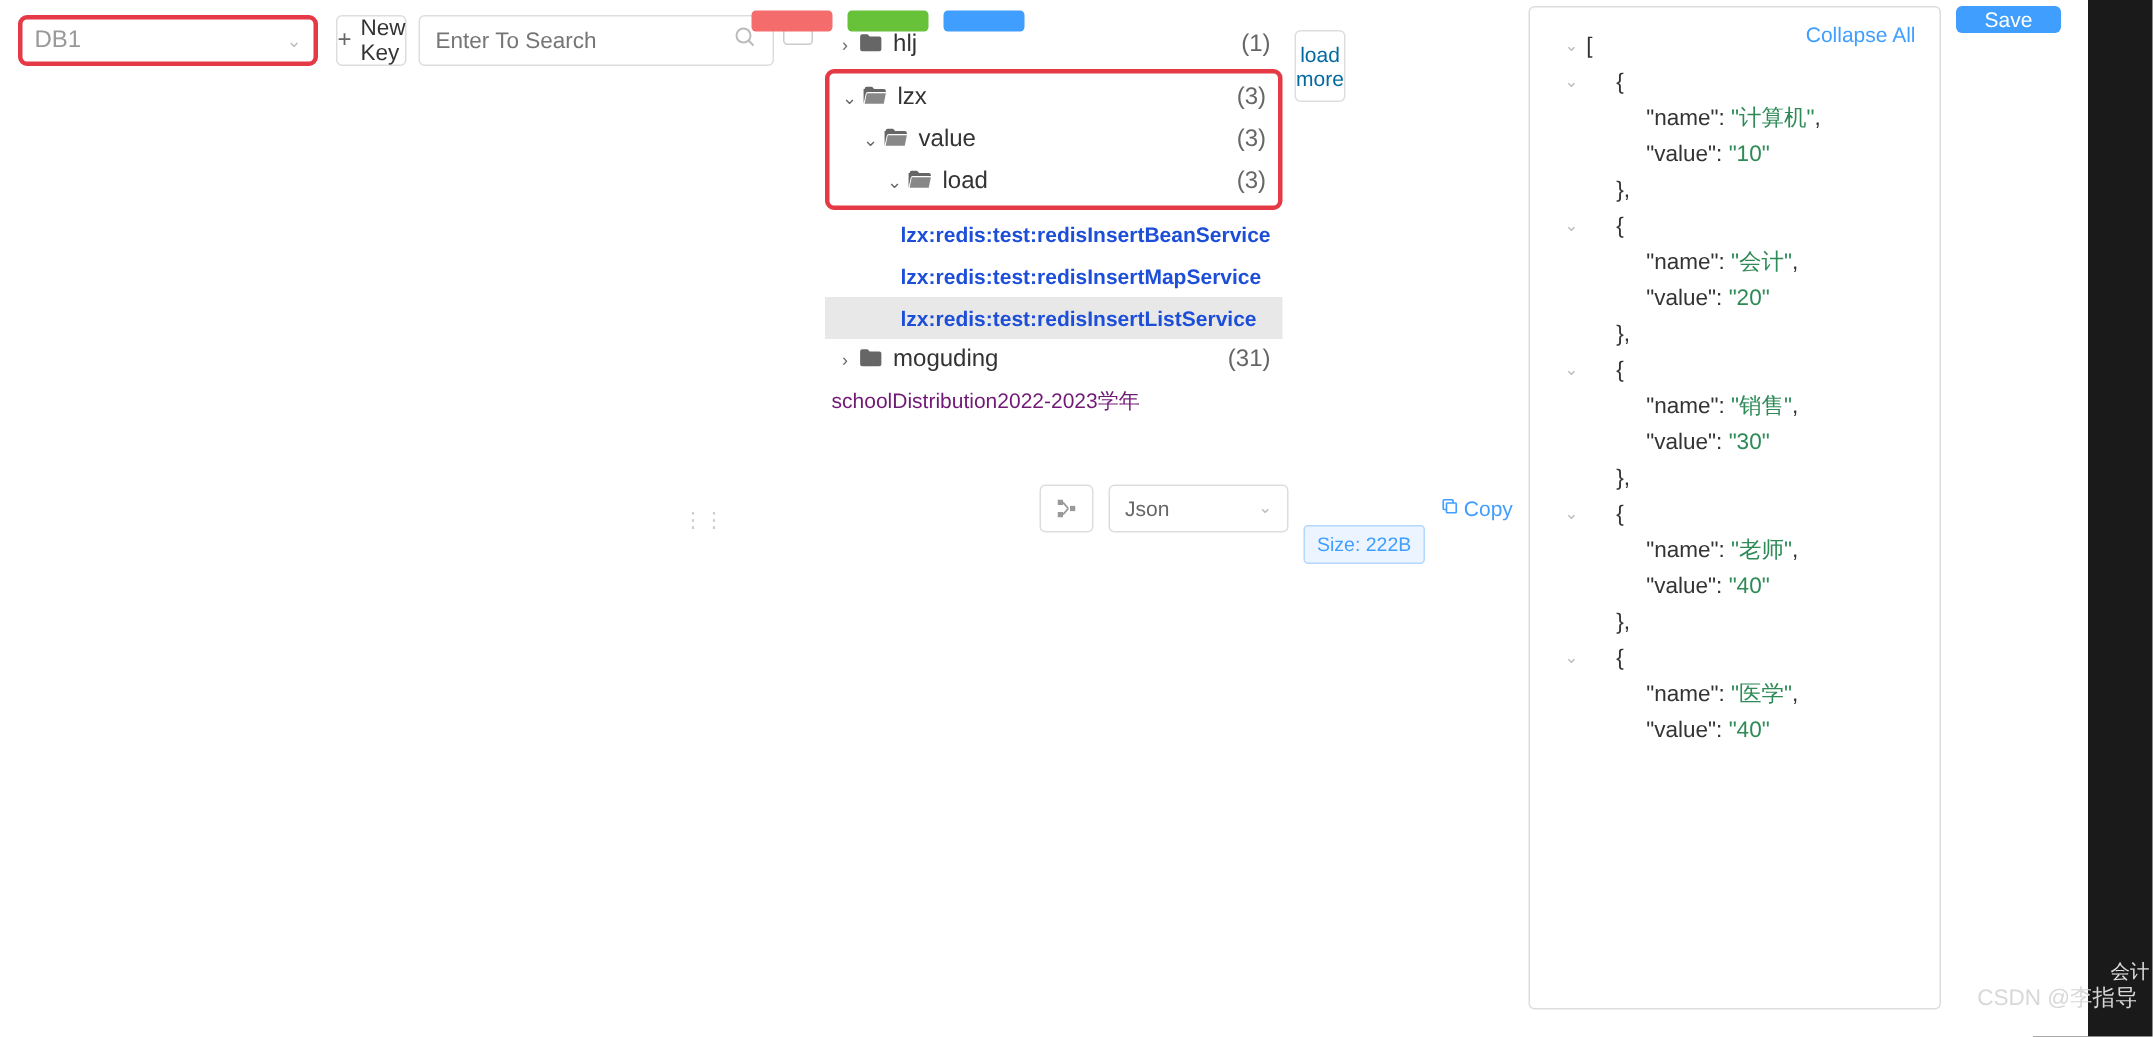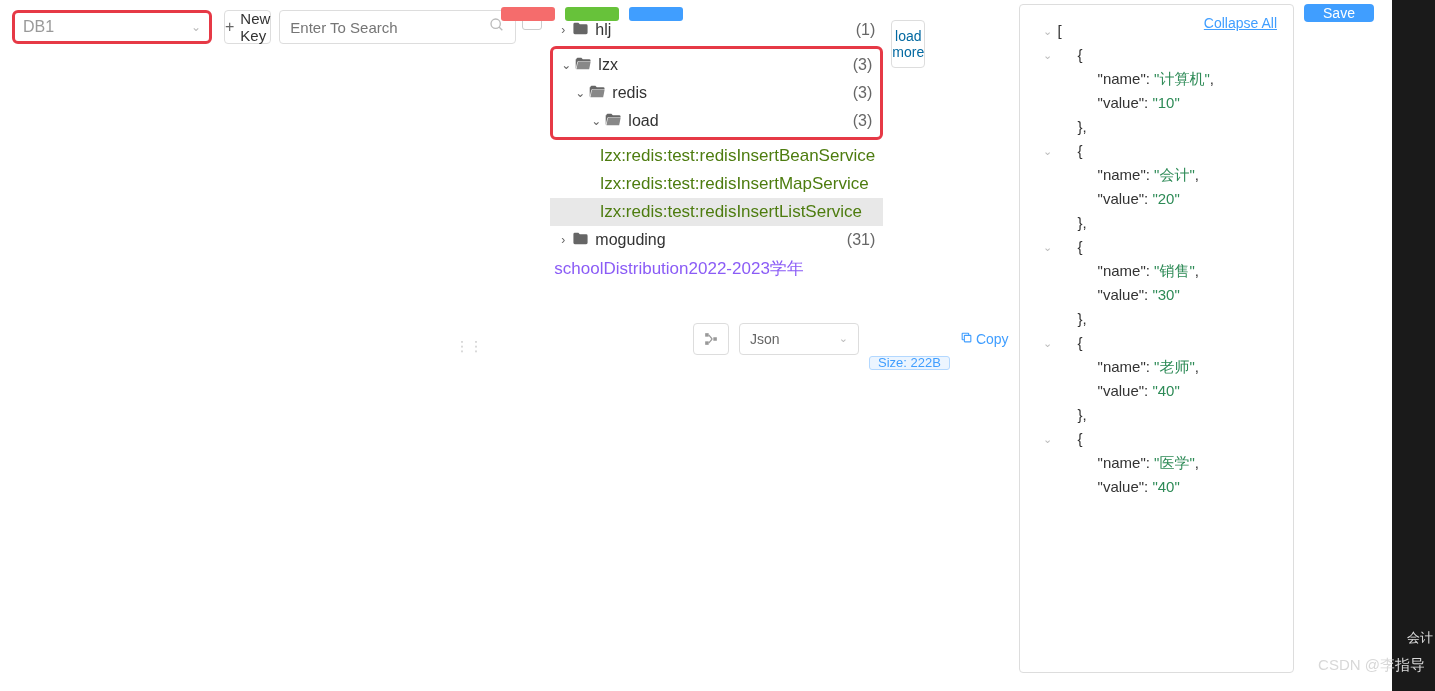--- a/index.html
+++ b/index.html
@@ -17,48 +17,48 @@
     .search-box .mag { color: #bbb; font-size: 16px; }
     .square-btn { width: 20px; height: 20px; border: 1px solid #ccc; border-radius: 3px; cursor: pointer; }
     .tree { margin-top: 6px; }
     .tree-row { display: flex; align-items: center; height: 28px; font-size: 16px; color: #333; cursor: pointer; padding-right: 8px; }
     .tree-row .count { margin-left: auto; color: #666; }
     .tree-row .expand { width: 18px; text-align: center; color: #666; font-size: 12px; }
     .tree-row .folder { margin-right: 6px; color: #666; font-size: 15px; }
     .indent-0 { padding-left: 4px; }
     .indent-1 { padding-left: 18px; }
     .indent-2 { padding-left: 34px; }
-    .key-row { padding-left: 50px; font-size: 17px; color: #4d7c0f; }
+    .key-row { padding-left: 50px; font-size: 14px; color: #1d4ed8; font-weight: bold; }
     .key-row.selected { background: #e8e8e8; }
     .highlight-box { border: 3px solid #e63946; border-radius: 6px; padding: 2px 0; margin: 2px 0; }
-    .plain-row { padding-left: 4px; font-size: 17px; color: #8b5cf6; height: 28px; display: flex; align-items: center; }
+    .plain-row { padding-left: 4px; font-size: 14px; color: #701a75; height: 28px; display: flex; align-items: center; }
     .load-more { margin-top: 10px; height: 48px; border: 1px solid #ddd; border-radius: 4px; display: flex; align-items: center; justify-content: center; color: #0369a1; cursor: pointer; font-size: 14px; text-align: center; }
     .divider { width: 8px; display: flex; align-items: center; justify-content: center; color: #ccc; font-size: 14px; user-select: none; cursor: col-resize; }
     .main { flex: 1; padding: 4px 18px 18px 18px; display: flex; flex-direction: row; gap: 10px; }
     .top-bar { display: flex; gap: 10px; justify-content: flex-end; align-items: center; height: 20px; }
     .color-btn { width: 54px; height: 14px; border-radius: 3px; }
     .color-btn.red { background: #f56c6c; }
     .color-btn.green { background: #67c23a; }
     .color-btn.blue { background: #409eff; }
     .format-row { display: flex; align-items: center; gap: 10px; }
     .icon-btn { width: 36px; height: 32px; border: 1px solid #ddd; border-radius: 4px; display: flex; align-items: center; justify-content: center; cursor: pointer; color: #999; }
     .format-select { width: 120px; height: 32px; border: 1px solid #ddd; border-radius: 4px; padding: 0 10px; display: flex; align-items: center; justify-content: space-between; cursor: pointer; color: #666; font-size: 14px; }
-    .size-tag { height: 14px; padding: 0 8px; border: 1px solid #b3d8ff; border-radius: 3px; background: #ecf5ff; color: #409eff; font-size: 13px; display: flex; align-items: center; margin-top: 48px; }
+    .size-tag { height: 26px; padding: 0 8px; border: 1px solid #b3d8ff; border-radius: 3px; background: #ecf5ff; color: #409eff; font-size: 13px; display: flex; align-items: center; margin-top: 48px; }
     .copy-link { color: #409eff; font-size: 14px; cursor: pointer; display: flex; align-items: center; gap: 3px; }
     .content-panel { flex: 1; border: 1px solid #ddd; border-radius: 4px; padding: 14px 18px; overflow: auto; position: relative; }
-    .collapse-all { position: absolute; right: 16px; top: 10px; color: #409eff; font-size: 14px; cursor: pointer; font-weight: 500; text-decoration: underline; }
+    .collapse-all { position: absolute; right: 16px; top: 10px; color: #409eff; font-size: 14px; cursor: pointer; font-weight: 500; }
     .json-view { font-family: "Segoe UI", Arial, sans-serif; font-size: 15px; line-height: 24px; color: #333; }
     .jrow { display: flex; align-items: center; }
     .jtoggle { width: 20px; color: #bbb; font-size: 11px; cursor: pointer; text-align: center; }
     .jspace { display: inline-block; }
     .jkey { color: #333; }
     .jstr { color: #2e8b57; }
     .save-btn { width: 70px; height: 18px; background: #409eff; color: #fff; border: none; border-radius: 4px; font-size: 14px; cursor: pointer; }
     .watermark { position: absolute; right: 10px; bottom: 16px; color: #d8d8d8; font-size: 15px; z-index: 10; font-family: Arial; }
-    .watermark2 { position: absolute; right: 2px; bottom: 44px; color: #e0e0e0; font-size: 13px; }
+    .watermark2 { position: absolute; right: 2px; bottom: 34px; color: #e0e0e0; font-size: 13px; }
   </style>
 </head>
 <body>
 
 <div class="app">
   <div class="sidebar">
     <div class="top-controls">
       <div class="db-select">
         <span>DB1</span>
         <span class="chev">⌄</span>
@@ -98,21 +98,21 @@
               </svg></span>
             <span>lzx</span>
             <span class="count">(3)</span>
           </div>
           <div class="tree-row indent-1">
             <span class="expand">⌄</span>
             <span class="folder"><svg width="17" height="15" viewBox="0 0 24 20" fill="#666">
                 <path d="M2 4a2 2 0 0 1 2-2h5l2 2h9a2 2 0 0 1 2 2v1H5a2 2 0 0 0-2 1.5L1 18V4z"></path>
                 <path d="M4 8h18l-2 10H2z" fill="#888"></path>
               </svg></span>
-            <span>redis</span>
+            <span>value</span>
             <span class="count">(3)</span>
           </div>
           <div class="tree-row indent-2">
             <span class="expand">⌄</span>
             <span class="folder"><svg width="17" height="15" viewBox="0 0 24 20" fill="#666">
                 <path d="M2 4a2 2 0 0 1 2-2h5l2 2h9a2 2 0 0 1 2 2v1H5a2 2 0 0 0-2 1.5L1 18V4z"></path>
                 <path d="M4 8h18l-2 10H2z" fill="#888"></path>
               </svg></span>
             <span>load</span>
             <span class="count">(3)</span>

